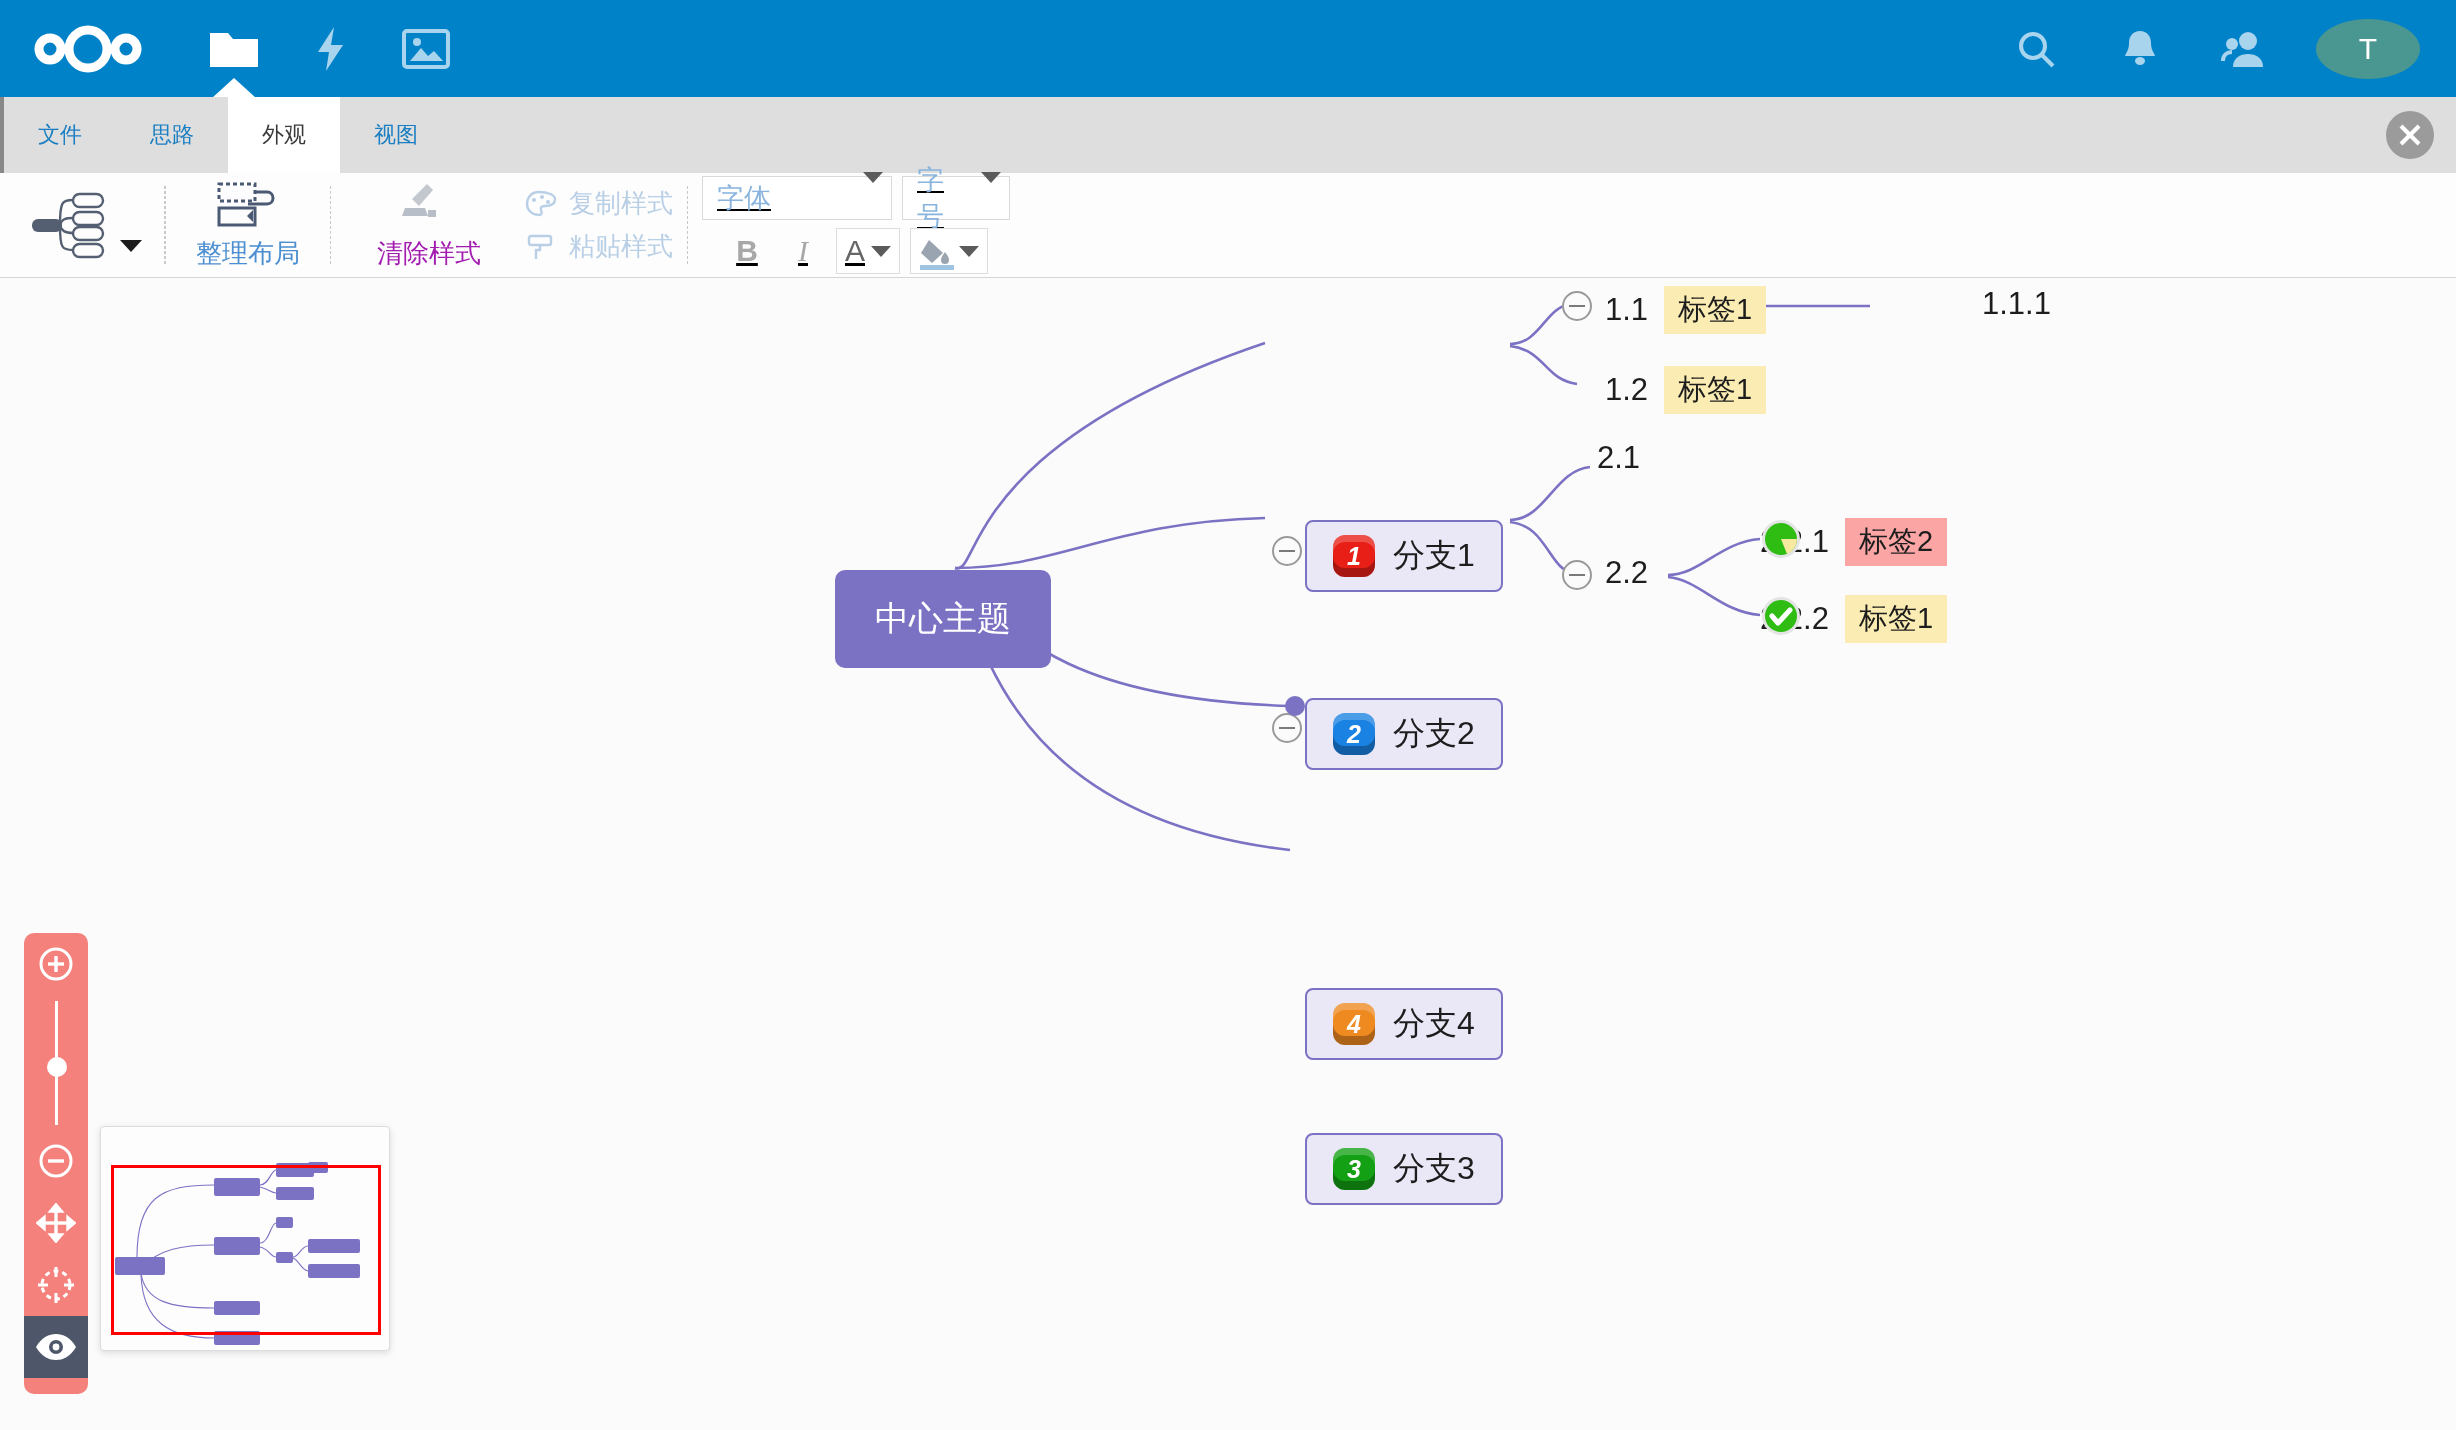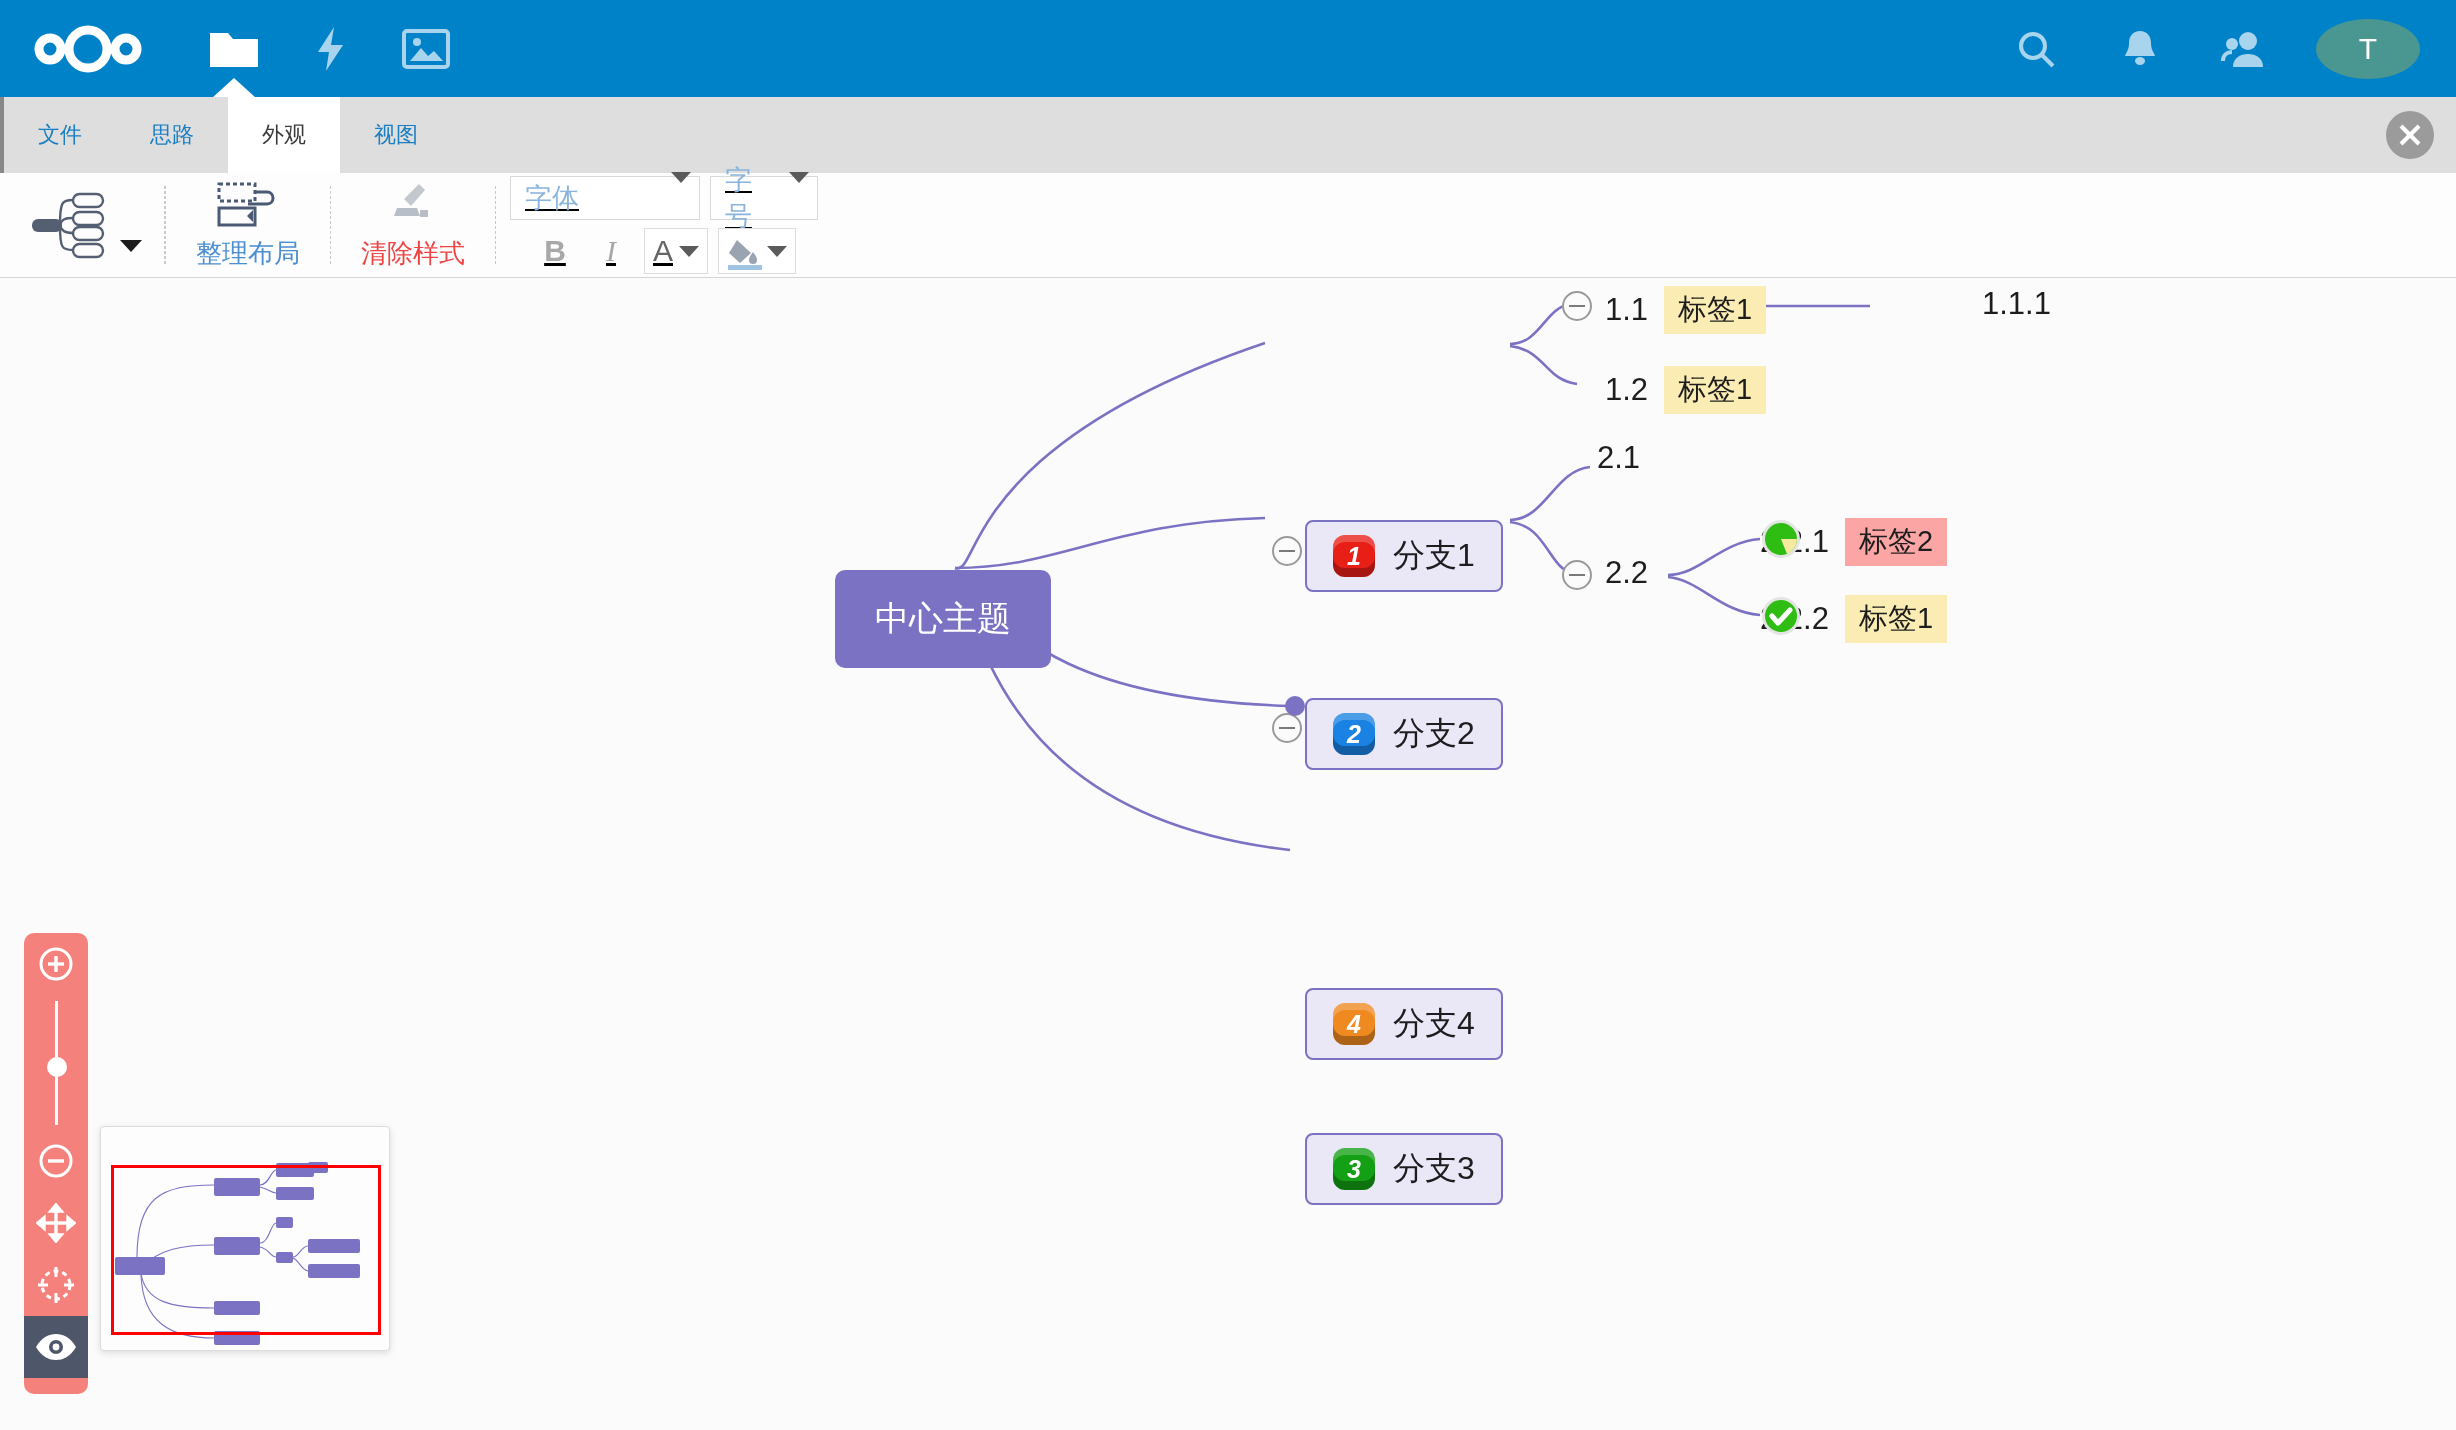--- a/index.html
+++ b/index.html
@@ -68,21 +68,21 @@
   .theme-btn {
     background: #7b6fc4; color: #fff; font-size: 30px; border-radius: 6px;
     padding: 14px 34px; cursor: pointer; white-space: nowrap;
   }
 
   .icon-text-btn {
     display: flex; flex-direction: column; align-items: center;
     cursor: pointer; padding: 0 16px; min-width: 110px;
   }
   .icon-text-btn .lbl { font-size: 26px; color: #4c8fd0; margin-top: 4px; white-space: nowrap; }
-  .icon-text-btn.disabled .lbl { color: #ef4444; }
+  .icon-text-btn.disabled .lbl { color: #a21caf; margin-left: 16px; }
 
   .stacked { display: flex; flex-direction: column; justify-content: center; gap: 8px; }
   .mini-row { display: flex; align-items: center; gap: 10px; cursor: pointer; }
   .mini-row .lbl { font-size: 26px; color: #b9cfe6; white-space: nowrap; }
 
   .font-col { display: flex; flex-direction: column; gap: 8px; justify-content: center; }
   .font-row { display: flex; gap: 10px; align-items: center; text-decoration: underline; }
   .combo {
     border: 1px solid #d9d9d9; background: #fff; height: 44px;
     display: flex; align-items: center; padding: 0 8px 0 14px;
@@ -276,20 +276,38 @@
     <div class="icon-text-btn disabled">
       <svg width="60" height="52" viewBox="0 0 60 52">
         <path d="M36 4l6 6-14 16-7-7z" fill="#c3c8cf"></path>
         <path d="M14 28h20l3 8H11z" fill="#b8bec7"></path>
         <rect x="37" y="30" width="8" height="7" fill="#b8bec7"></rect>
       </svg>
       <span class="lbl">清除样式</span>
     </div>
   </div>
 
+  <div class="rgroup stacked">
+    <div class="mini-row">
+      <svg width="34" height="28" viewBox="0 0 34 28">
+        <path d="M14 2C6 2 2 8 2 14s5 11 12 11c3 0 3-3 2-5-1-3 1-4 4-4 6 0 10-2 10-7C30 5 23 2 14 2z" fill="none" stroke="#b9cfe6" stroke-width="2.4"></path>
+        <circle cx="9" cy="10" r="2" fill="#b9cfe6"></circle>
+        <circle cx="17" cy="7" r="2" fill="#b9cfe6"></circle>
+        <circle cx="23" cy="12" r="2" fill="#b9cfe6"></circle>
+      </svg>
+      <span class="lbl">复制样式</span>
+    </div>
+    <div class="mini-row">
+      <svg width="34" height="28" viewBox="0 0 34 28">
+        <rect x="4" y="3" width="22" height="9" rx="2" fill="none" stroke="#b9cfe6" stroke-width="2.4"></rect>
+        <path d="M15 12v5h-4v9" fill="none" stroke="#b9cfe6" stroke-width="2.4"></path>
+      </svg>
+      <span class="lbl">粘贴样式</span>
+    </div>
+  </div>
   <div class="rsep"></div>
 
   <div class="rgroup font-col">
     <div class="font-row">
       <div class="combo" style="width:190px">
         <span>字体</span>
         <span class="cc"><span class="tri-dn"></span></span>
       </div>
       <div class="combo" style="width:108px">
         <span>字号</span>

